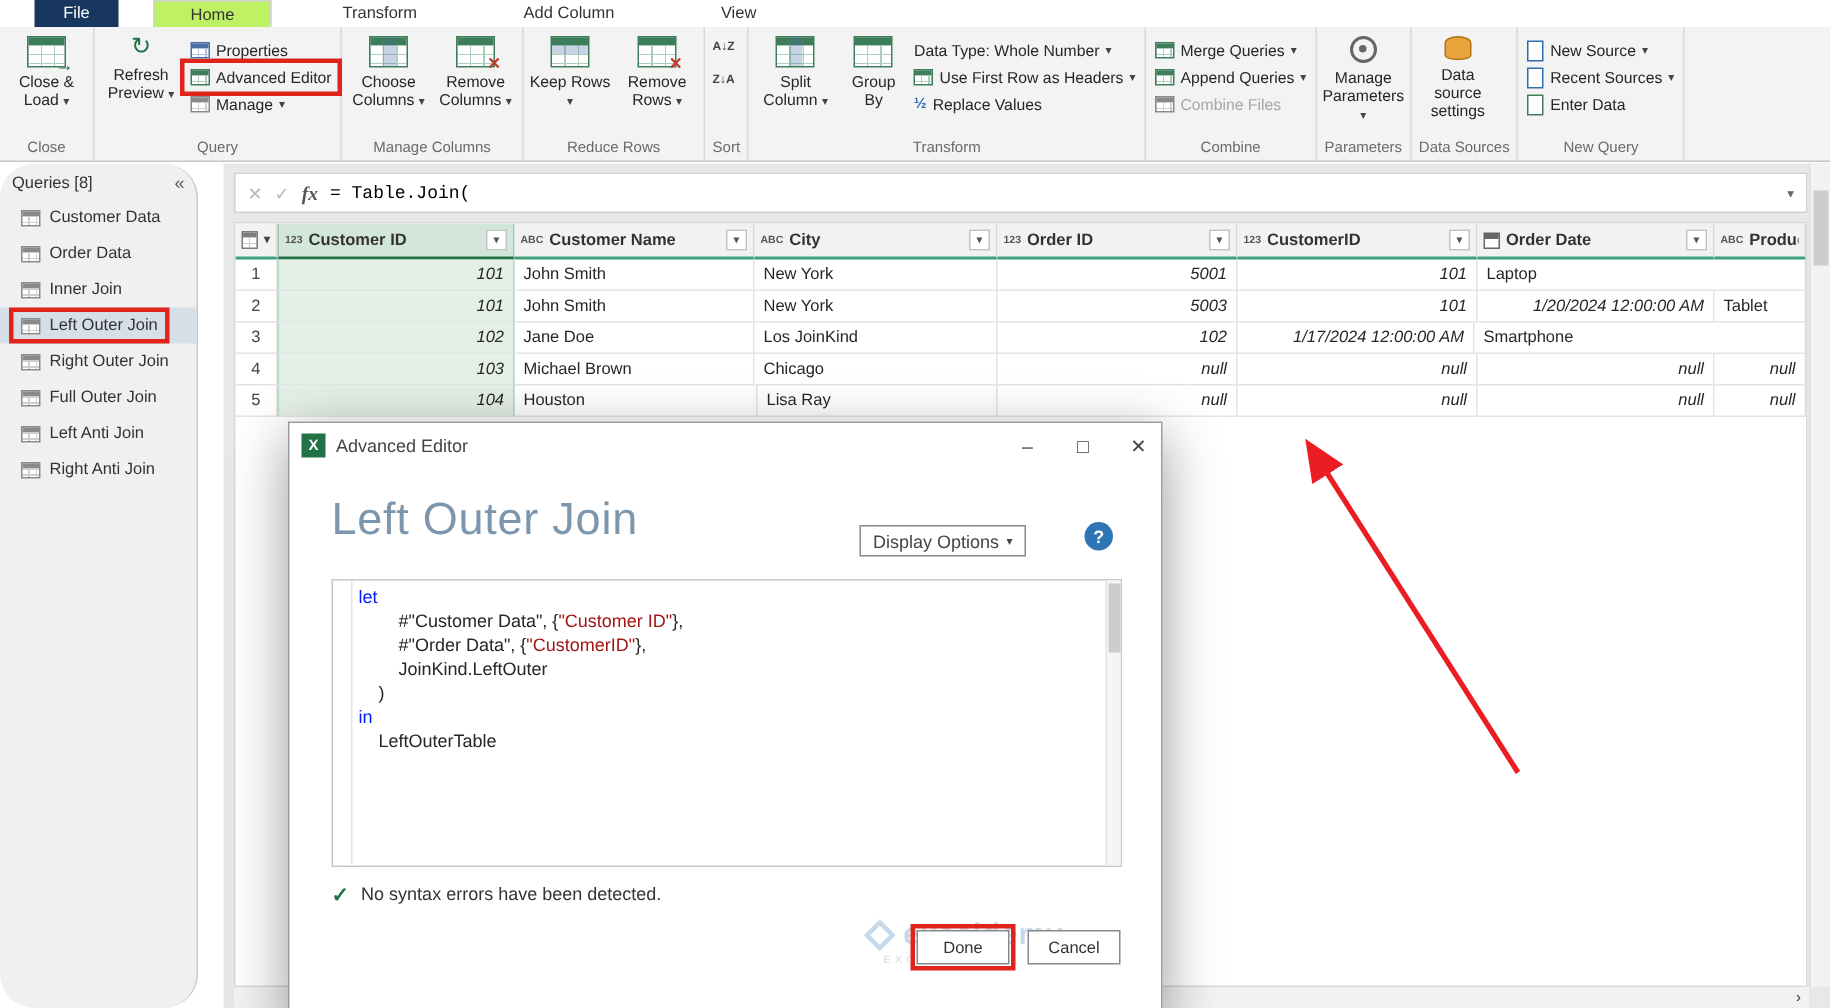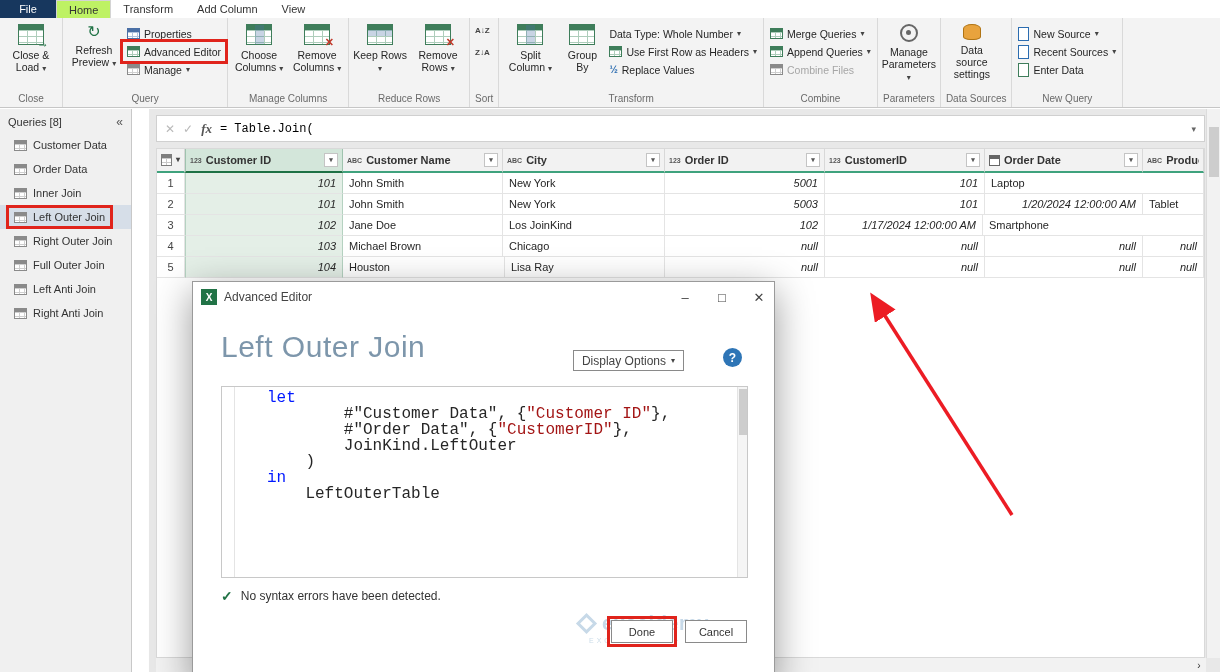--- a/index.html
+++ b/index.html
@@ -1,21 +1,21 @@
 <!DOCTYPE html>
 <html><head>
 <meta charset="utf-8">
 <style>
   * { box-sizing: border-box; margin: 0; padding: 0; }
   html,body { width:1220px; height:672px; overflow:hidden; }
   body { position:relative; font-family:"Liberation Sans", sans-serif; font-size:11px; background:#fff; color:#262626; }
 
   
   #tabs-row { position:absolute; left:0; top:0; width:100%; height:18px; background:#fff; display:flex; align-items:stretch; }
-  .tab { padding:2px 12px; font-size:11px; color:#333; display:flex; align-items:center; }
+  .tab { padding:2px 24px; font-size:11px; color:#333; display:flex; align-items:center;margin-left:23px; }
   .tab.file { background:#17375e; color:#fff; width:56px; justify-content:center; }
   .tab.selected { background:#bef264; border:1px solid #d4d4d4; border-bottom:none; }
 
   
   #ribbon { position:absolute; left:0; top:18px; width:100%; height:90px; background:#f3f3f3; border-bottom:1px solid #c6c6c6; display:flex; }
   .group { display:flex; flex-direction:column; border-right:1px solid #d9d9d9; padding:2px 3px 0; }
   .group-body { flex:1; display:flex; align-items:flex-start; gap:2px; }
   .group-label { text-align:center; font-size:10px; color:#6a6a6a; padding:1px 2px 3px; white-space:nowrap; }
   .rbtn-lg { display:flex; flex-direction:column; align-items:center; width:56px; padding-top:4px; gap:4px; min-height:62px; cursor:default; }
   .rbtn-lg .lbl { font-size:10.5px; line-height:12px; text-align:center; color:#262626; }
@@ -45,21 +45,21 @@
   .txt-icon { font-size:16px; color:#217346; line-height:1; }
   .gear-icon { width:18px; height:18px; border:2.5px solid #666; border-radius:50%; position:relative; }
   .gear-icon::after { content:""; position:absolute; left:4px; top:4px; width:5px; height:5px; background:#666; border-radius:50%; }
   .db-icon { width:18px; height:16px; background:#e8a33d; border:1px solid #b07414; border-radius:50% 50% 40% 40% / 30% 30% 20% 20%; }
   .page-icon { width:11px; height:14px; border:1px solid #2b6cb0; background:#fff; position:relative; flex:none; }
   .page-icon.green { border-color:#3e7d5a; }
   .sort-btn { display:flex; align-items:center; height:20px; padding:0 2px; font-size:8px; font-weight:bold; color:#444; gap:1px; }
   .half-icon { font-size:10px; color:#2b6cb0; font-weight:bold; flex:none; }
 
   
-  #sidebar { position:absolute; left:0; top:109px; width:132px; bottom:0; background:#f0f0f0; border-right:1px solid #c8c8c8; }
+  #sidebar { position:absolute; left:0; top:109px; width:132px; bottom:0; background:#f0f0f0; border-right:1px solid #c8c8c8;border-radius:23px; }
   #sidebar-header { display:flex; justify-content:space-between; align-items:center; padding:6px 8px 4px; color:#333; }
   .collapse { color:#555; font-size:12px; cursor:pointer; }
   .q-item { height:24px; display:flex; align-items:center; padding-left:10px; }
   .q-item.selected { background:#d6dee8; }
   .q-inner { display:flex; align-items:center; gap:6px; padding:2px 4px; }
   .q-label { color:#333; white-space:nowrap; }
 
   
   #main { position:absolute; left:149px; top:109px; right:0; bottom:0; background:#e8e8e8; }
   #formula-bar { position:absolute; left:7px; top:6px; right:15px; height:27px; background:#fff; border:1px solid #d0d0d0; display:flex; align-items:center; gap:8px; padding:0 8px; }
@@ -99,21 +99,21 @@
   #dialog { position:absolute; left:192px; top:281px; width:583px; height:400px; background:#fff; border:1px solid #9a9a9a; box-shadow:0 10px 36px rgba(0,0,0,.4); z-index:20; }
   #dlg-titlebar { height:30px; display:flex; align-items:center; padding-left:8px; gap:7px; }
   .xl-icon { width:16px; height:16px; background:#217346; color:#fff; font-weight:bold; font-size:10px; display:flex; align-items:center; justify-content:center; flex:none; }
   #dlg-title { font-size:12px; color:#444; flex:1; }
   .win-btn { width:30px; height:28px; display:flex; align-items:center; justify-content:center; color:#444; font-size:13px; cursor:pointer; }
   #dlg-heading { position:absolute; left:28px; top:48px; font-size:30px; font-weight:300; color:#7d96ab; letter-spacing:.5px; }
   #display-options { position:absolute; right:90px; top:68px; height:21px; border:1px solid #8a8a8a; display:flex; align-items:center; gap:5px; padding:0 8px; font-size:12px; color:#444; background:#fff; cursor:pointer; }
   #dlg-help { position:absolute; right:32px; top:66px; width:19px; height:19px; border-radius:50%; background:#2e75b6; color:#fff; font-weight:bold; font-size:12px; display:flex; align-items:center; justify-content:center; cursor:pointer; }
   #code-box { position:absolute; left:28px; top:104px; width:527px; height:192px; border:1px solid #c8c8c8; background:#fff; display:flex; }
   #code-gutter { width:13px; border-right:1px solid #e4e4e4; }
-  #code-area { flex:1; padding:3px 4px; font-family:Liberation Mono, monospace; font-size:16px; line-height:16px; overflow:hidden;margin-left:28px; }
+  #code-area { flex:1; padding:3px 4px; font-family:Liberation Sans, sans-serif; font-size:12px; line-height:16px; overflow:hidden; }
   .code-line { white-space:pre; }
   .kw { color:#0019ff; }
   .str { color:#a31515; }
   #code-scroll { width:10px; background:#f5f5f5; border-left:1px solid #e4e4e4; position:relative; }
   #code-scroll .thumb { position:absolute; left:1px; top:2px; width:8px; height:46px; background:#cdcdcd; }
   #dlg-status { position:absolute; left:28px; top:306px; display:flex; align-items:center; gap:8px; font-size:12px; color:#333; }
   #dlg-status .ok { color:#217346; font-size:14px; font-weight:bold; }
   .dlg-btn { position:absolute; top:338px; width:62px; height:23px; background:#fff; border:1px solid #8a8a8a; font-size:11px; color:#333; display:flex; align-items:center; justify-content:center; cursor:pointer; z-index:2; }
   #btn-done { left:418px; }
   #btn-cancel { left:492px; }

